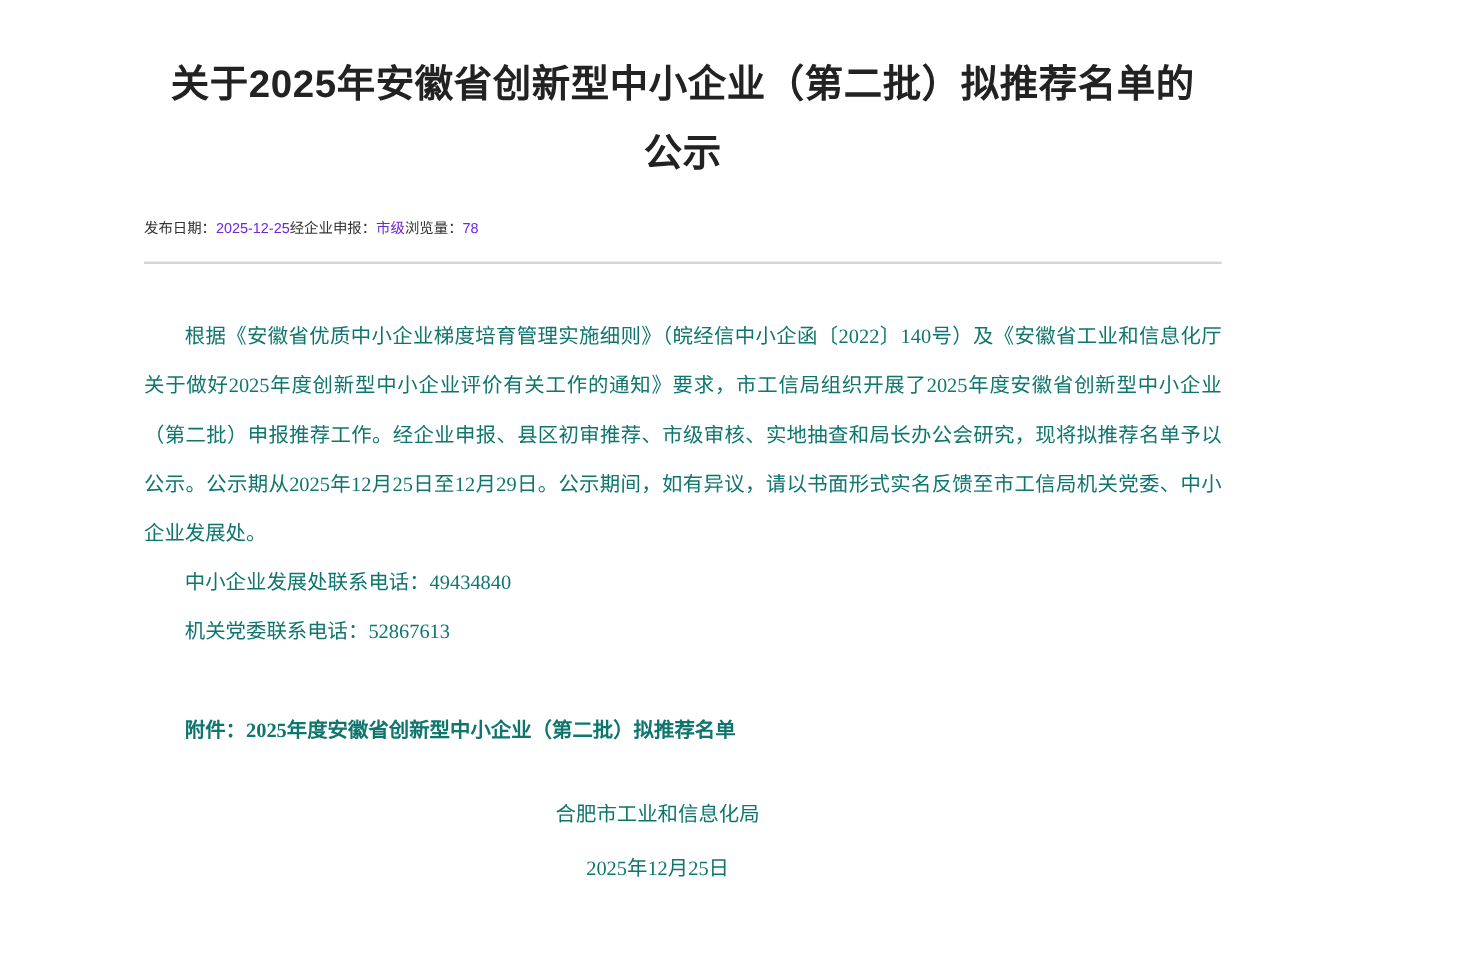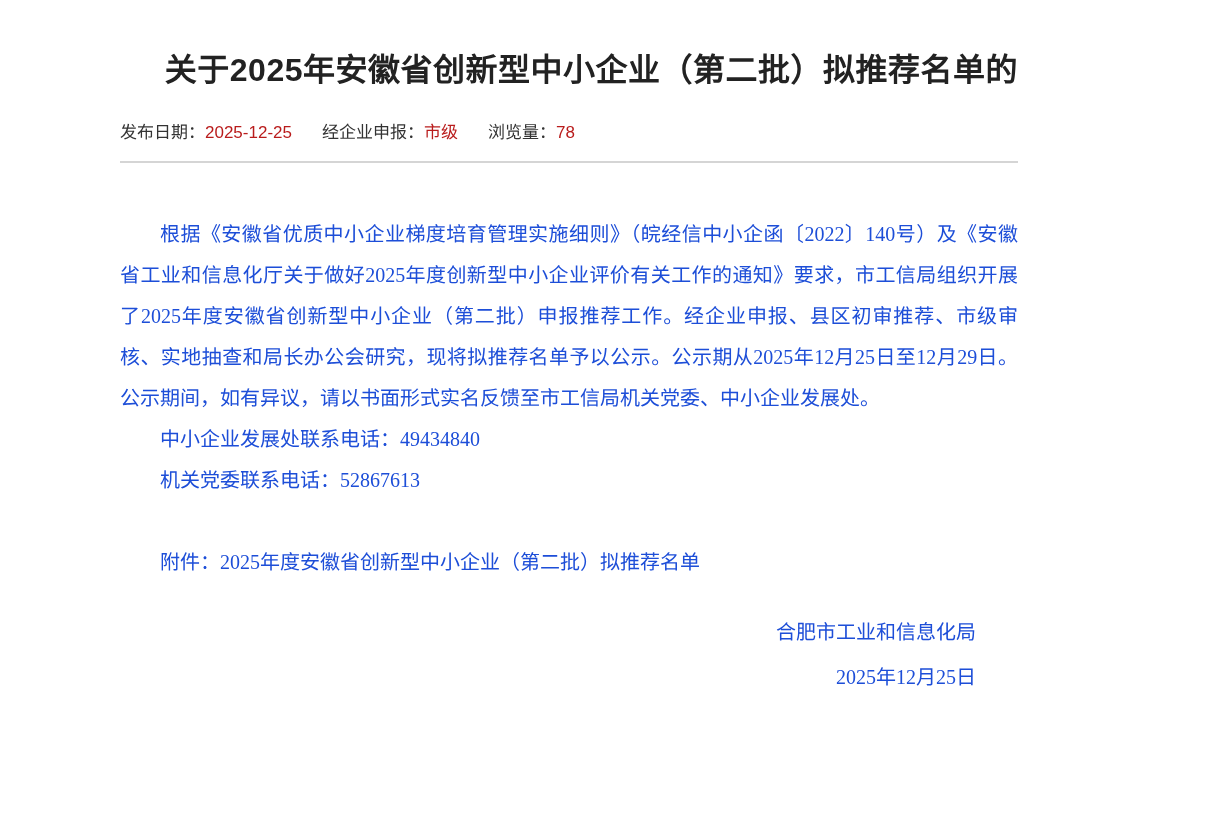--- a/index.html
+++ b/index.html
@@ -15,85 +15,86 @@
   .content {
     position: relative;
     margin-left: 120px;
     width: 898px;
     padding-top: 42px;
     background: #ffffff;
   }
   
   .title {
     margin: 0;
-    text-align: right;
+    text-align: center;
     font-size: 32px;
     font-weight: 700;
     line-height: 57px;
     color: #222222;
     letter-spacing: 0.5px;
     font-family: "Liberation Sans", "DejaVu Sans", sans-serif;
   }
   .title-line { display: block; }
   
   .meta {
     margin-top: 24px;
     display: flex;
     flex-wrap: nowrap;
-    gap: 30px;
-    font-size: 17px;
+    font-size: 12px;
     line-height: 20px;
     color: #333333;
     white-space: nowrap;
   }
   .meta-item { display: inline-flex; }
   .meta-label { color: #333333; }
-  .meta-value { color: #b91c1c; }
+  .meta-value { color: #6d28d9; }
   
   .divider {
     margin: 18px 0 0 0;
     border: none;
     border-top: 2px solid #d5d5d5;
     height: 0;
   }
   
   .body {
-    margin-top: 51px;
+    margin-top: 40px;
     font-family: "Liberation Serif", "DejaVu Serif", serif;
-    font-size: 20px;
+    font-size: 17px;
     line-height: 41px;
-    color: #1d4ed8;
+    color: #0f766e;
     text-align: justify;
   }
   .para {
     margin: 0;
     text-indent: 2em;
   }
   .attachment-para {
     margin-top: 41px;
+    font-weight: bold;
   }
   
   .signature {
     margin-top: 27px;
-    text-align: right;
+    text-align: center;
     padding-right: 42px;
   }
   .sig-line {
     margin: 0;
     line-height: 45px;
     text-indent: 0;
   }
 </style>
 </head>
 <body>
 
 <div class="content">
 
   <h1 class="title">
     <span class="title-line">关于2025年安徽省创新型中小企业（第二批）拟推荐名单的</span>
+    <span class="title-line">公示</span>
   </h1>
 
   <div class="meta">
     <span class="meta-item">
       <span class="meta-label">发布日期：</span>
       <span class="meta-value">2025-12-25</span>
     </span>
     <span class="meta-item">
       <span class="meta-label">经企业申报：</span>
       <span class="meta-value">市级</span>

